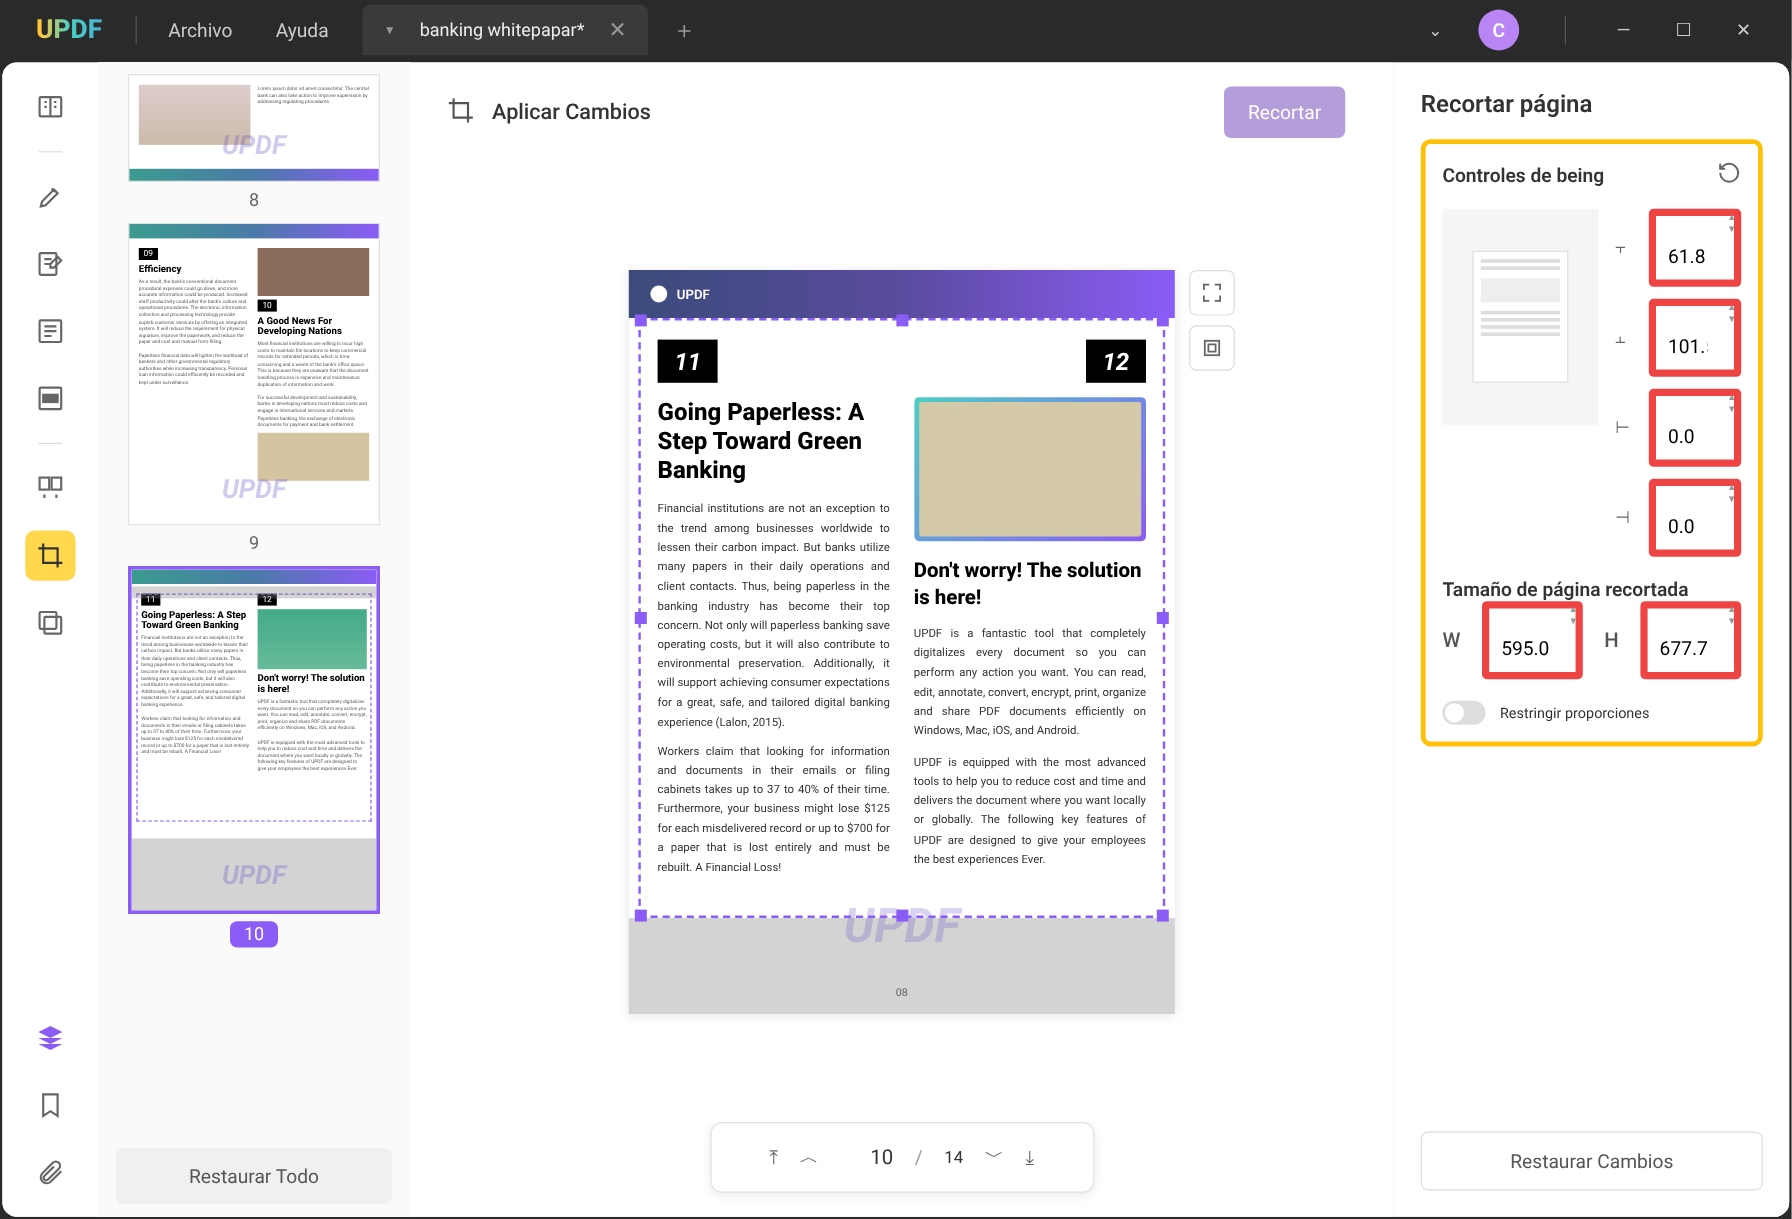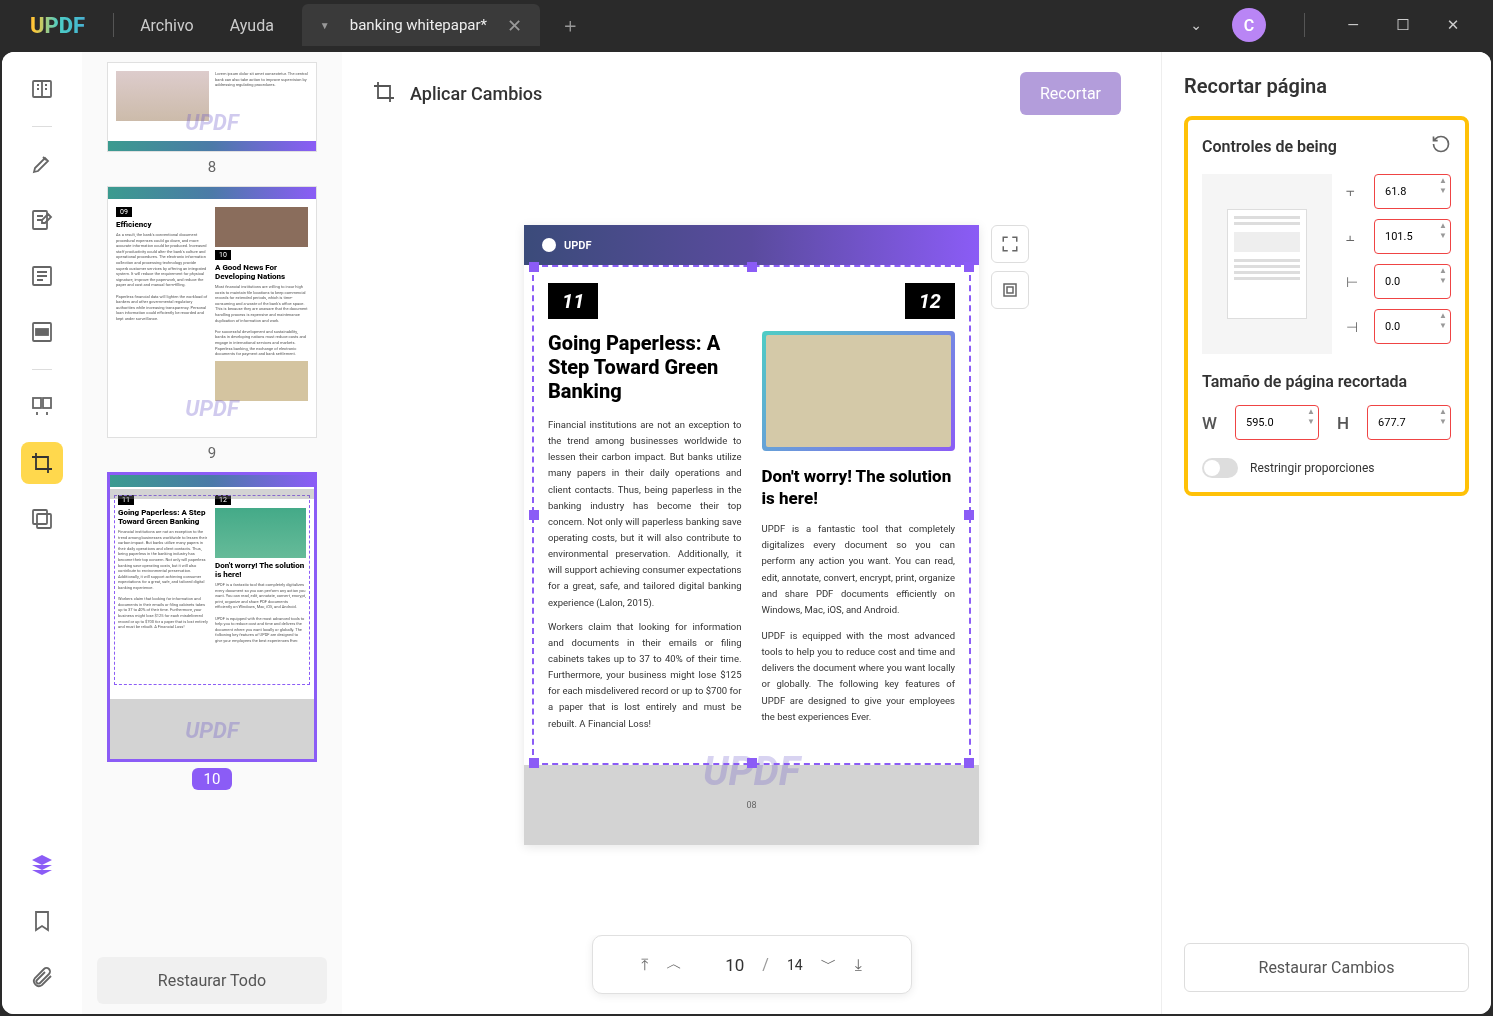--- a/index.html
+++ b/index.html
@@ -49,21 +49,21 @@
 .ch-ml{top:50%;left:-5px;margin-top:-5px}.ch-mr{top:50%;right:-5px;margin-top:-5px}
 .page-content{padding:18px 24px;display:flex;gap:20px;font-size:10px}
 .col{flex:1}
 .num-box{background:#000;color:#fff;display:inline-block;padding:6px 14px;font-style:italic;font-size:20px;font-weight:700;margin-bottom:12px}
 .col-title{font-size:20px;font-weight:800;line-height:1.2;margin-bottom:14px}
 .col-sub{font-size:17px;font-weight:800;line-height:1.3;margin-bottom:12px}
 .col-text{font-size:9.5px;line-height:1.7;color:#333;text-align:justify}
 .col-img{width:100%;height:120px;background:linear-gradient(135deg,#4ecdc4,#8b5cf6);border-radius:4px;margin-bottom:14px;position:relative;padding:4px}
 .col-img-inner{width:100%;height:100%;background:#d4c9a8;border-radius:2px}
 .wm-main{position:absolute;bottom:50px;left:50%;transform:translateX(-50%);color:rgba(100,80,200,0.25);font-weight:700;font-size:40px;font-style:italic}
-.page-num-bottom{position:absolute;bottom:35px;left:50%;transform:translateX(-50%);font-size:9px;color:#666}
+.page-num-bottom{position:absolute;bottom:12px;left:50%;transform:translateX(-50%);font-size:9px;color:#666}
 .page-bottom-fade{position:absolute;bottom:0;left:0;right:0;height:80px;background:rgba(128,128,128,0.35)}
 .side-tools{position:absolute;right:-50px;top:0;display:flex;flex-direction:column;gap:8px}
 .st-btn{width:38px;height:38px;background:#fff;border:1px solid #ddd;border-radius:6px;display:flex;align-items:center;justify-content:center;cursor:pointer;color:#666}
 .pager{display:flex;align-items:center;justify-content:center;gap:18px;padding:18px;background:#fff;border:1px solid #e0e0e0;border-radius:10px;width:320px;margin:0 auto 20px;box-shadow:0 2px 8px rgba(0,0,0,0.08)}
 .pg-btn{color:#666;cursor:pointer;font-size:16px}
 .pg-input{width:44px;border:none;text-align:right;font-size:17px;color:#333}
 .pg-sep{color:#999}
 .pg-total{font-size:14px;color:#333}
 .right-panel{width:330px;background:#fff;border-left:1px solid #eee;padding:22px;border-radius:0 12px 12px 0;display:flex;flex-direction:column}
 .rp-title{font-size:20px;font-weight:600;color:#333;margin-bottom:18px}
@@ -74,25 +74,25 @@
 .margin-preview{display:flex;gap:14px;margin-bottom:18px}
 .mp-thumb{width:130px;height:180px;background:#f5f5f5;display:flex;align-items:center;justify-content:center}
 .mp-page{width:80px;height:110px;background:#fff;border:1px solid #ddd;padding:6px}
 .mp-lines{display:flex;flex-direction:column;gap:3px}
 .mp-line{height:3px;background:#ddd}
 .mp-img{width:100%;height:20px;background:#eee;margin:4px 0}
 .margin-inputs{flex:1;display:flex;flex-direction:column;gap:10px}
 .mi-row{display:flex;align-items:center;gap:8px}
 .mi-ico{width:20px;color:#666;font-size:14px}
 .mi-input{flex:1;position:relative}
-.mi-input input{width:100%;padding:10px 22px 10px 10px;border:1px solid #ef4444;border-radius:4px;font-size:11px}
+.mi-input input{width:100%;padding:24px 22px 10px 10px;border:6px solid #ef4444;border-radius:4px;font-size:16px}
 .spinner{position:absolute;right:4px;top:2px;display:flex;flex-direction:column;font-size:8px;color:#999}
 .spinner span{cursor:pointer;line-height:1.2}
 .size-section{margin-top:14px}
-.size-title{font-size:16px;font-weight:600;color:#333;margin-bottom:14px}
+.size-title{font-size:16px;font-weight:600;color:#333;}
 .size-row{display:flex;gap:18px;align-items:center}
 .size-label{font-size:17px;color:#555;font-weight:500}
 .toggle-row{display:flex;align-items:center;gap:12px;margin-top:18px}
 .toggle{width:36px;height:20px;background:#ddd;border-radius:10px;position:relative;cursor:pointer}
 .toggle::after{content:"";position:absolute;width:16px;height:16px;background:#fff;border-radius:50%;top:2px;left:2px}
 .toggle-label{font-size:12px;color:#333}
 .restore-changes{margin-top:auto;width:100%;padding:14px;background:#fff;border:1px solid #ddd;border-radius:6px;color:#555;font-size:16px;cursor:pointer}
 .thumb-gradient{height:12px;background:linear-gradient(90deg,#3b9b8f,#4b7aa8,#8b5cf6)}
 .thumb-body{padding:8px;display:flex;gap:6px;font-size:5px}
 .tcol{flex:1}

